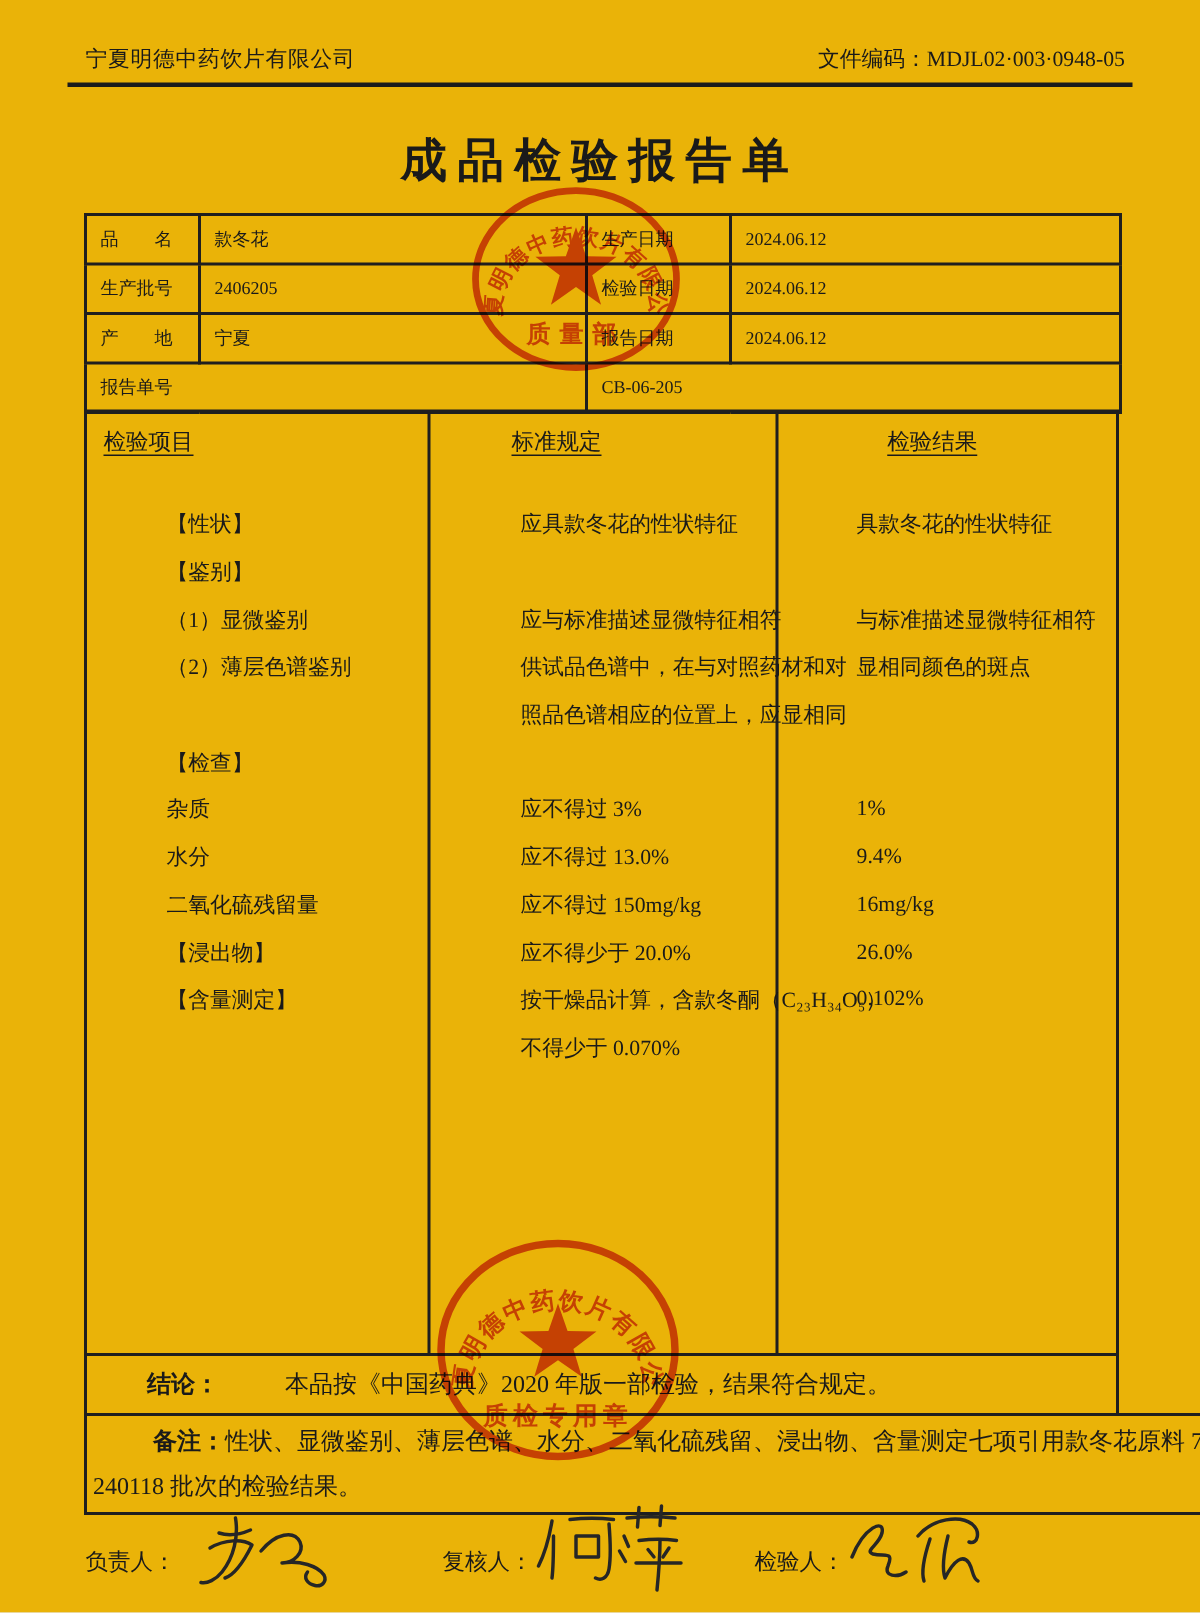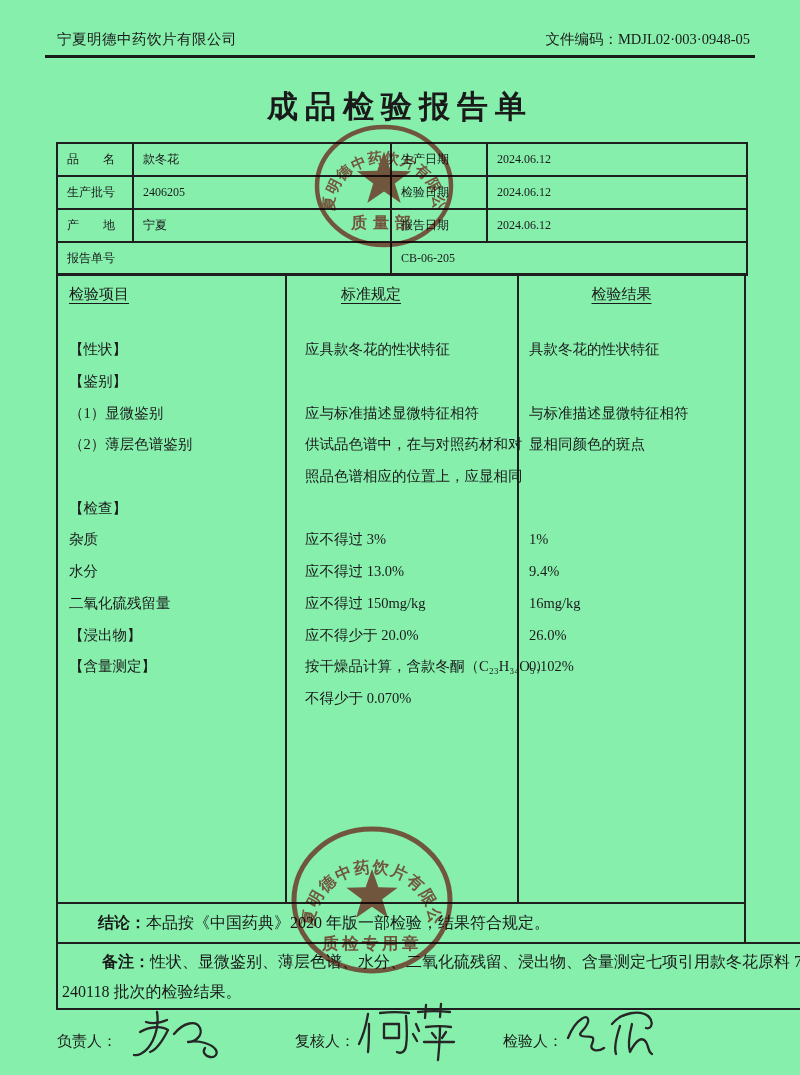--- a/index.html
+++ b/index.html
@@ -1,19 +1,19 @@
 <!DOCTYPE html>
 <html><head>
 <meta charset="utf-8">
 <style>
   * { margin:0; padding:0; box-sizing:border-box; }
   html,body { background:#e8e8e8; }
   .page {
     position:relative; width:800px; height:1075px; margin:0 auto;
-    background:#86efac; overflow:hidden;
+    background:#eab308; overflow:hidden;
     font-family:"Liberation Serif","DejaVu Serif",serif; color:#1a1a1a;
   }
   
   .hdr-left  { position:absolute; left:57px;  top:30px; font-size:14.5px; letter-spacing:.5px; }
   .hdr-right { position:absolute; right:50px; top:30px; font-size:14.5px; }
   .hdr-rule  { position:absolute; left:45px; right:45px; top:55px; height:2.5px; background:#1b1b1b; }
   .title { position:absolute; left:0; right:0; top:86px; text-align:center;
            font-size:31px; font-weight:bold; letter-spacing:7px; }
   
   .info-table { position:absolute; left:56px; top:142px; width:690px;
@@ -25,26 +25,26 @@
           border:2px solid #1f1f1f; }
   .insp .vline { position:absolute; top:0; bottom:0; width:2px; background:#1f1f1f; }
   .v1 { left:227px; } .v2 { left:459px; }
   .insp-head { display:flex; padding-top:10px; font-size:15px; }
   .ih1 { width:197px; padding-left:11px; }
   .ih2 { width:232px; text-align:center; }
   .ih3 { flex:1; text-align:center;margin-left:12px; }
   .insp-head span i { font-style:normal; text-decoration:underline; text-underline-offset:4px; }
   .insp-rows { position:absolute; top:59px; left:0; right:0; }
   .irow { display:flex; height:31.7px; align-items:center; font-size:14.5px; white-space:nowrap; }
-  .ic1 { width:227px; padding-left:11px; }
+  .ic1 { width:227px; padding-left:11px;margin-left:42px; }
   .ic2 { width:232px; padding-left:20px; }
   .ic3 { flex:1; padding-left:12px; }
   
   .concl { position:absolute; left:56px; top:902px; width:690px; height:42px;
-           border:2px solid #1f1f1f; display:flex; align-items:center; font-size:16px; }
+           border:2px solid #1f1f1f; display:flex; align-items:center; font-size:16px;gap:44px; }
   .concl .lead { padding-left:40px; font-weight:bold; }
   .remark { position:absolute; left:56px; top:942px; width:800px; height:68px;
             border:2px solid #1f1f1f; font-size:16px; line-height:30px; padding:3px 10px 0 4px; }
   .remark p { text-indent:40px; }
   .remark .lead { font-weight:bold; }
   
   .sig-label { position:absolute; font-size:15px; top:1032px; }
   .sl1 { left:57px; } .sl2 { left:295px; } .sl3 { left:503px; }
   .sig-svg { position:absolute; }
   .sg1 { left:112px; top:1004px; } .sg2 { left:356px; top:1000px; } .sg3 { left:556px; top:1000px; }

